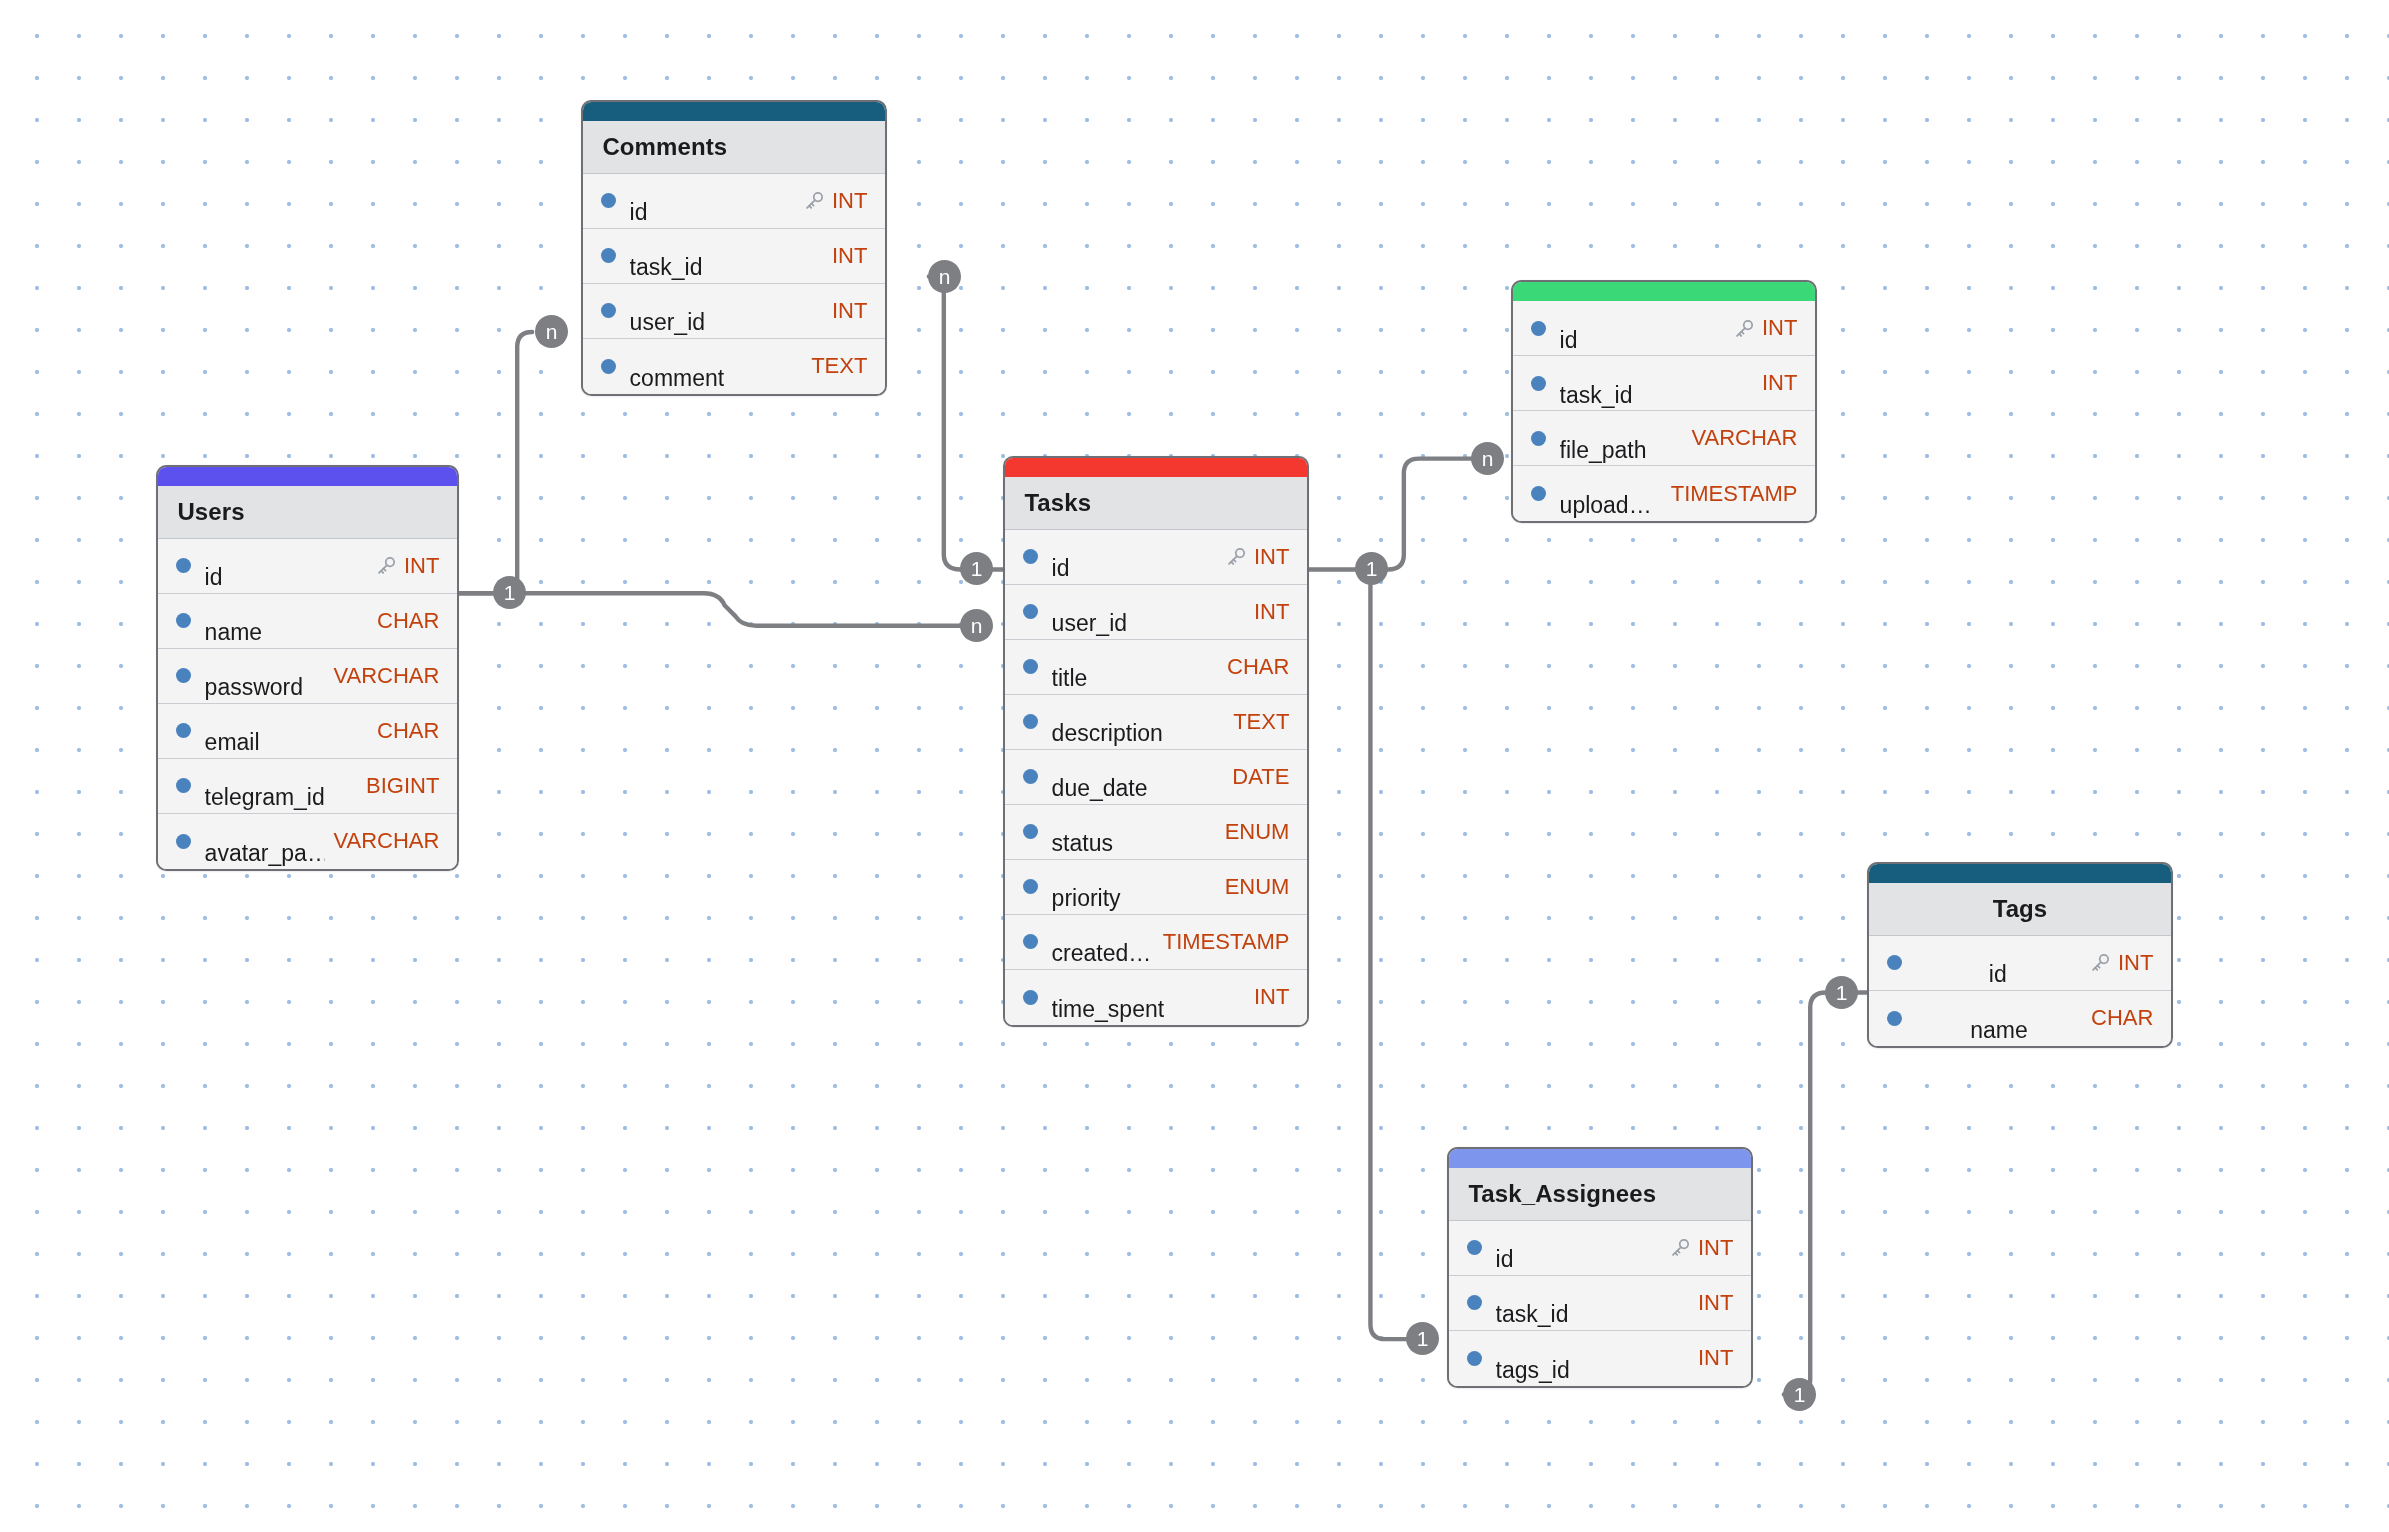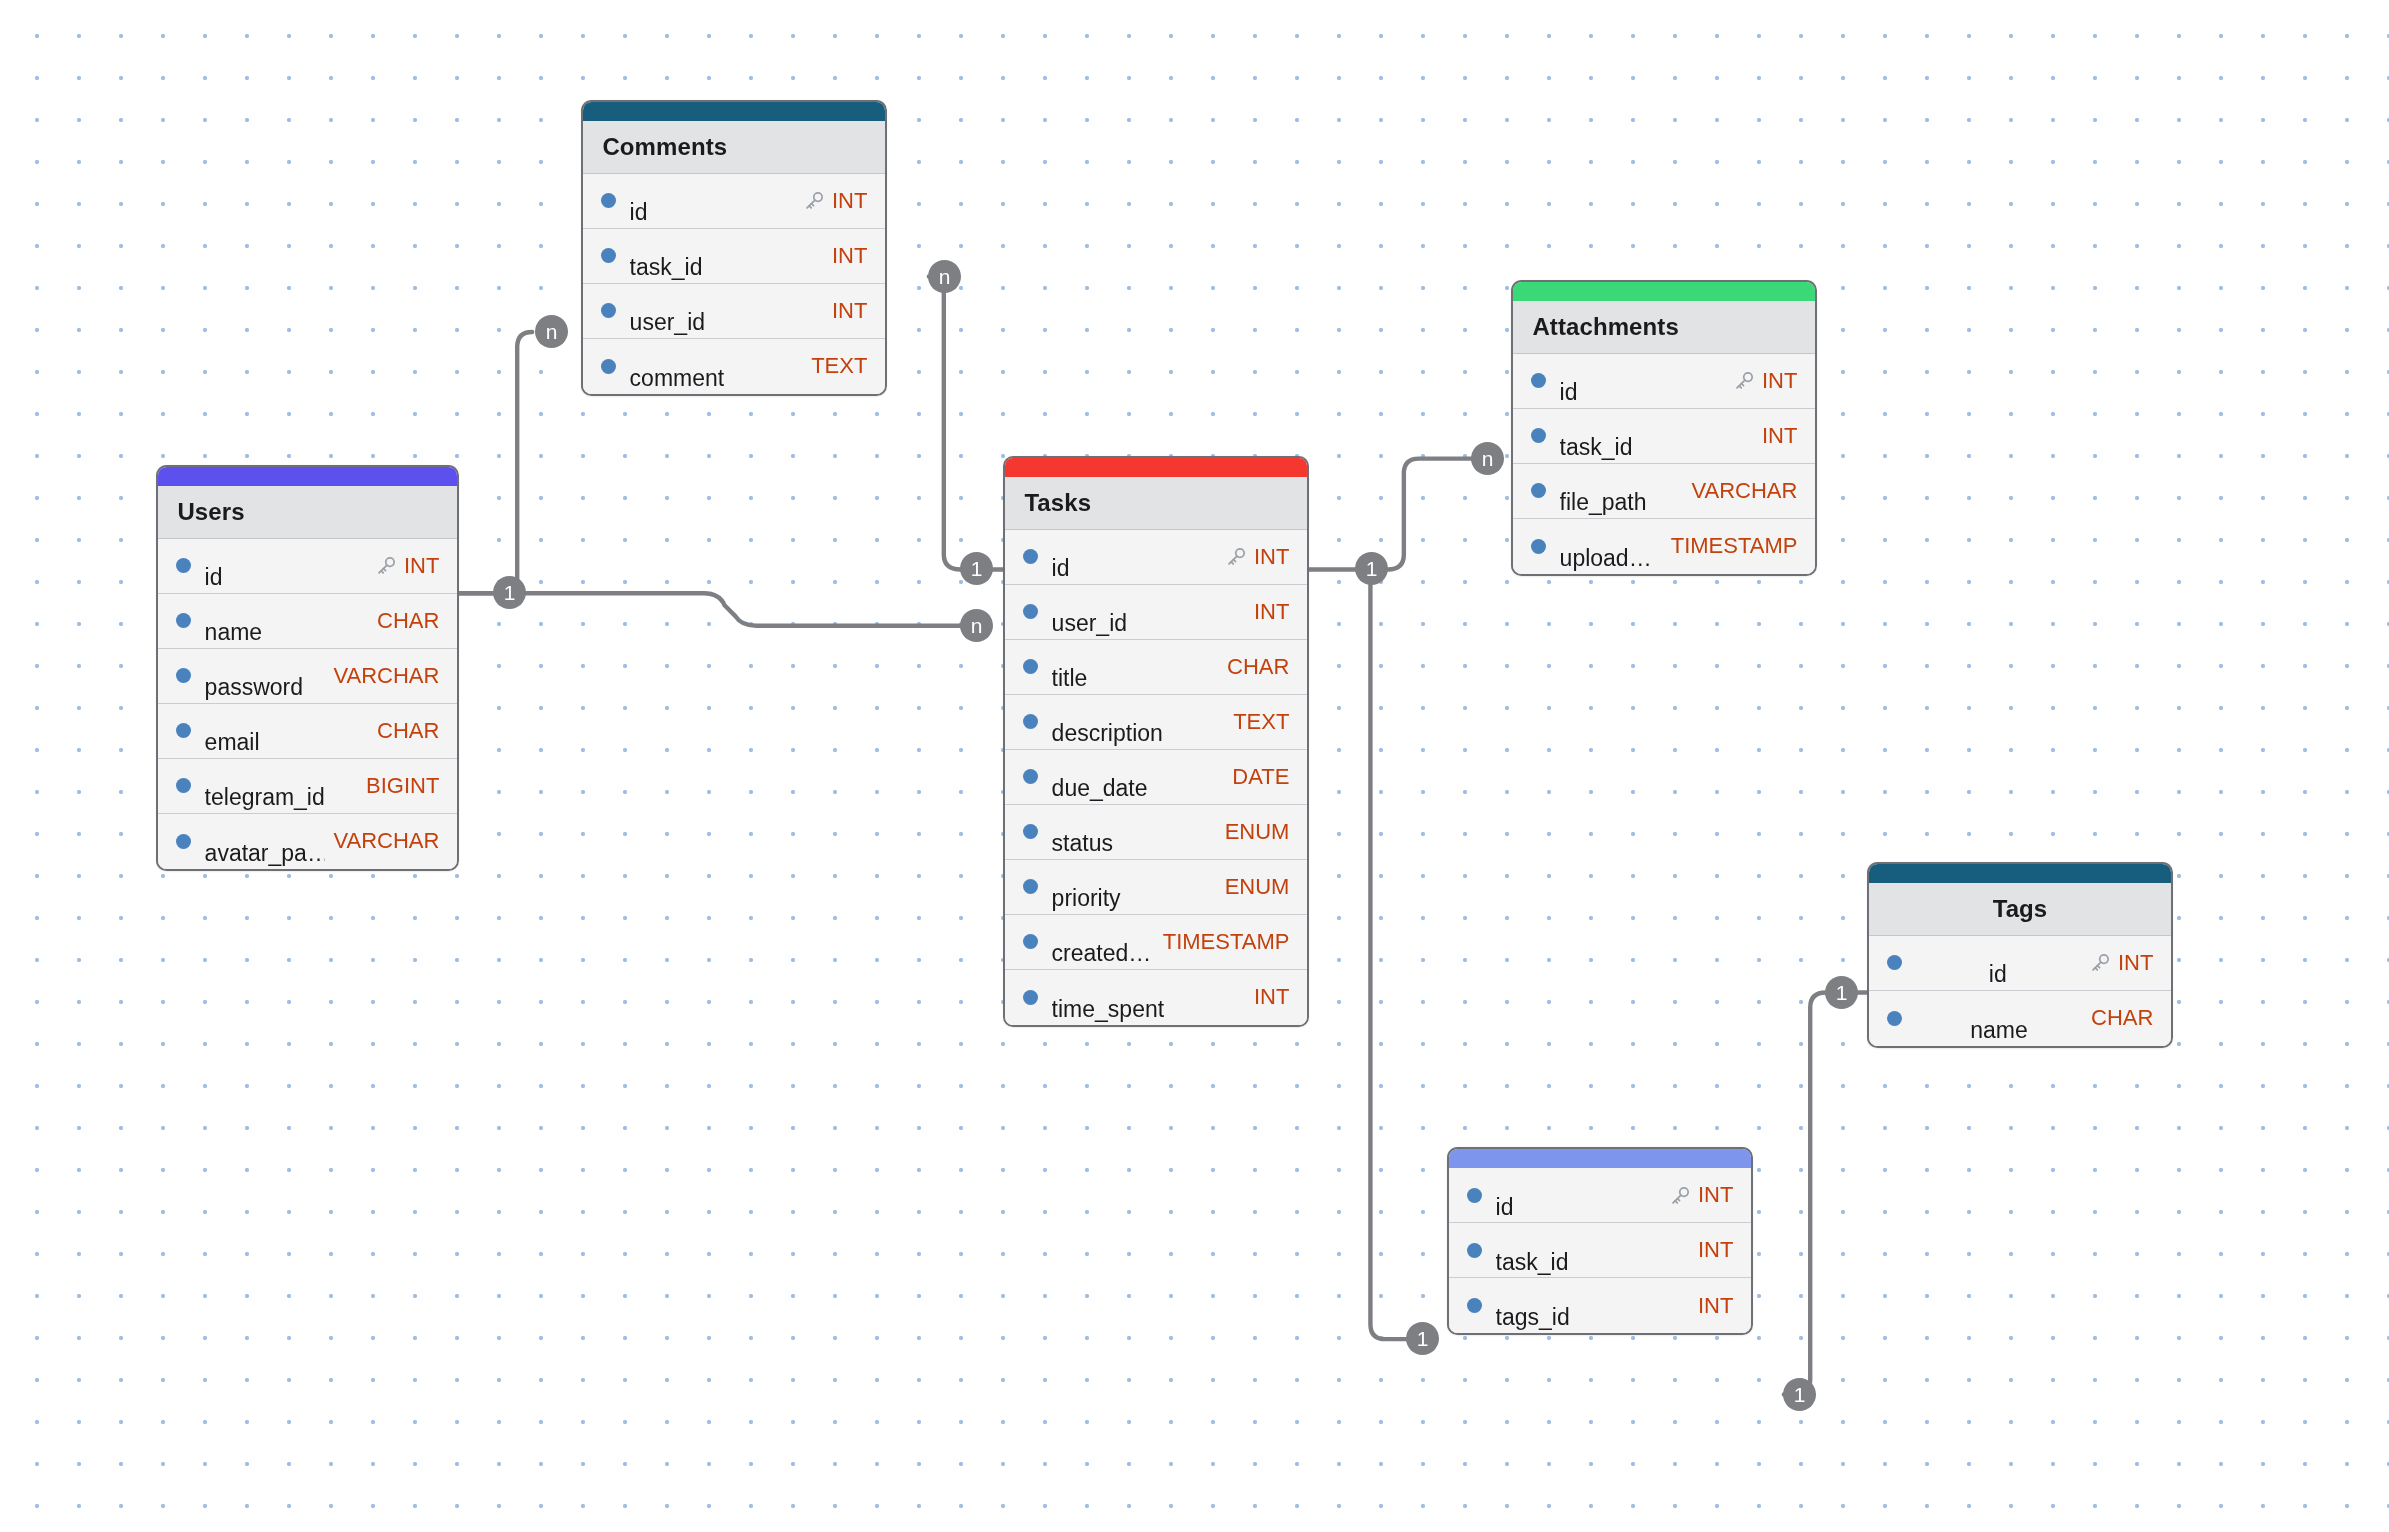--- a/index.html
+++ b/index.html
@@ -296,21 +296,20 @@
         <div class="field-row">
           <span class="field-dot"></span>
           <span class="field-name">time_spent</span>
           <span class="field-right">
             <span class="field-type">INT</span>
           </span>
         </div>
       </div>
       <div class="table-card" style="left: 1511px; top: 280px; width: 306px;">
         <div class="accent-bar" style="background: rgb(59, 216, 120);"></div>
-        <div class="table-title">Attachments</div>
         <div class="field-row">
           <span class="field-dot"></span>
           <span class="field-name">id</span>
           <span class="field-right">
             <svg class="key-icon" viewBox="0 0 24 24">
               <g fill="none" stroke="#9aa0a8" stroke-width="1.8" stroke-linecap="round" stroke-linejoin="round">
                 <circle cx="15.6" cy="8.4" r="4.4"></circle>
                 <path d="M12.5 11.5 L4.2 19.8"></path>
                 <path d="M6.4 17.6 L8.6 19.8"></path>
                 <path d="M8.8 15.2 L11.0 17.4"></path>
@@ -362,20 +361,21 @@
         <div class="field-row">
           <span class="field-dot"></span>
           <span class="field-name">name</span>
           <span class="field-right">
             <span class="field-type">CHAR</span>
           </span>
         </div>
       </div>
       <div class="table-card" style="left: 1447px; top: 1147px; width: 306px;">
         <div class="accent-bar" style="background: rgb(126, 149, 238);"></div>
+        <div class="table-title">Task_Assignees</div>
         <div class="field-row">
           <span class="field-dot"></span>
           <span class="field-name">id</span>
           <span class="field-right">
             <svg class="key-icon" viewBox="0 0 24 24">
               <g fill="none" stroke="#9aa0a8" stroke-width="1.8" stroke-linecap="round" stroke-linejoin="round">
                 <circle cx="15.6" cy="8.4" r="4.4"></circle>
                 <path d="M12.5 11.5 L4.2 19.8"></path>
                 <path d="M6.4 17.6 L8.6 19.8"></path>
                 <path d="M8.8 15.2 L11.0 17.4"></path>

